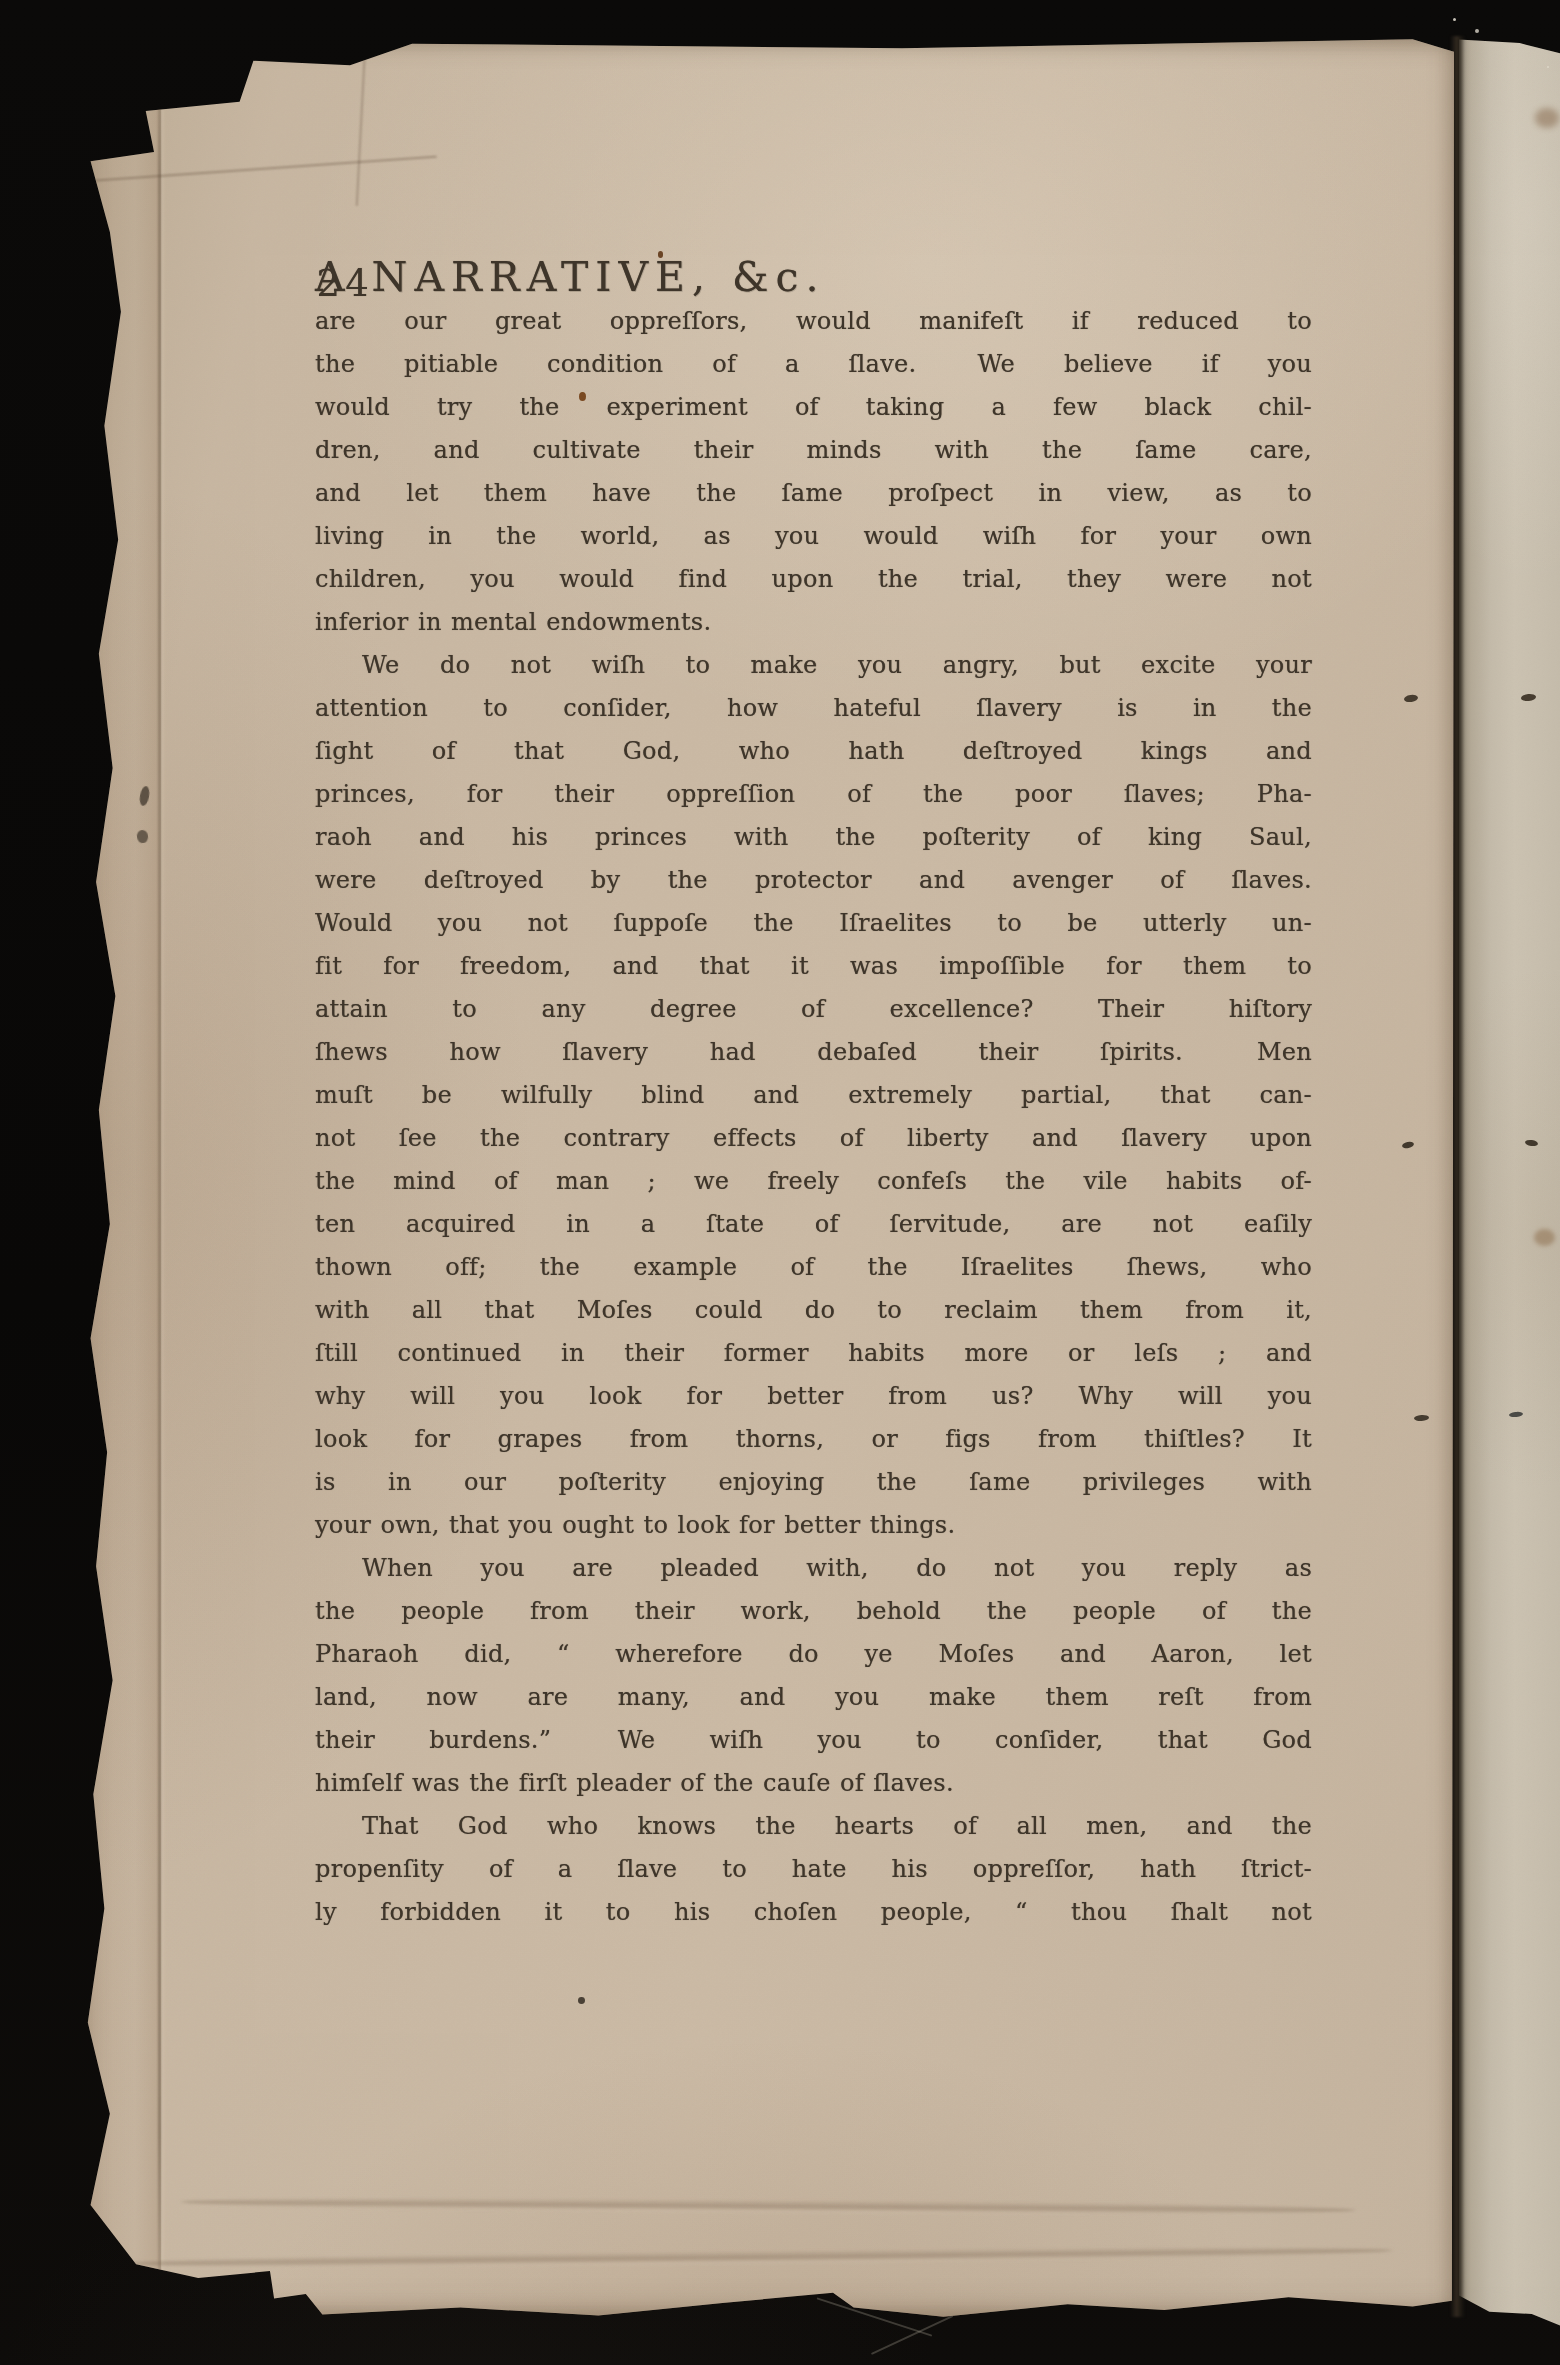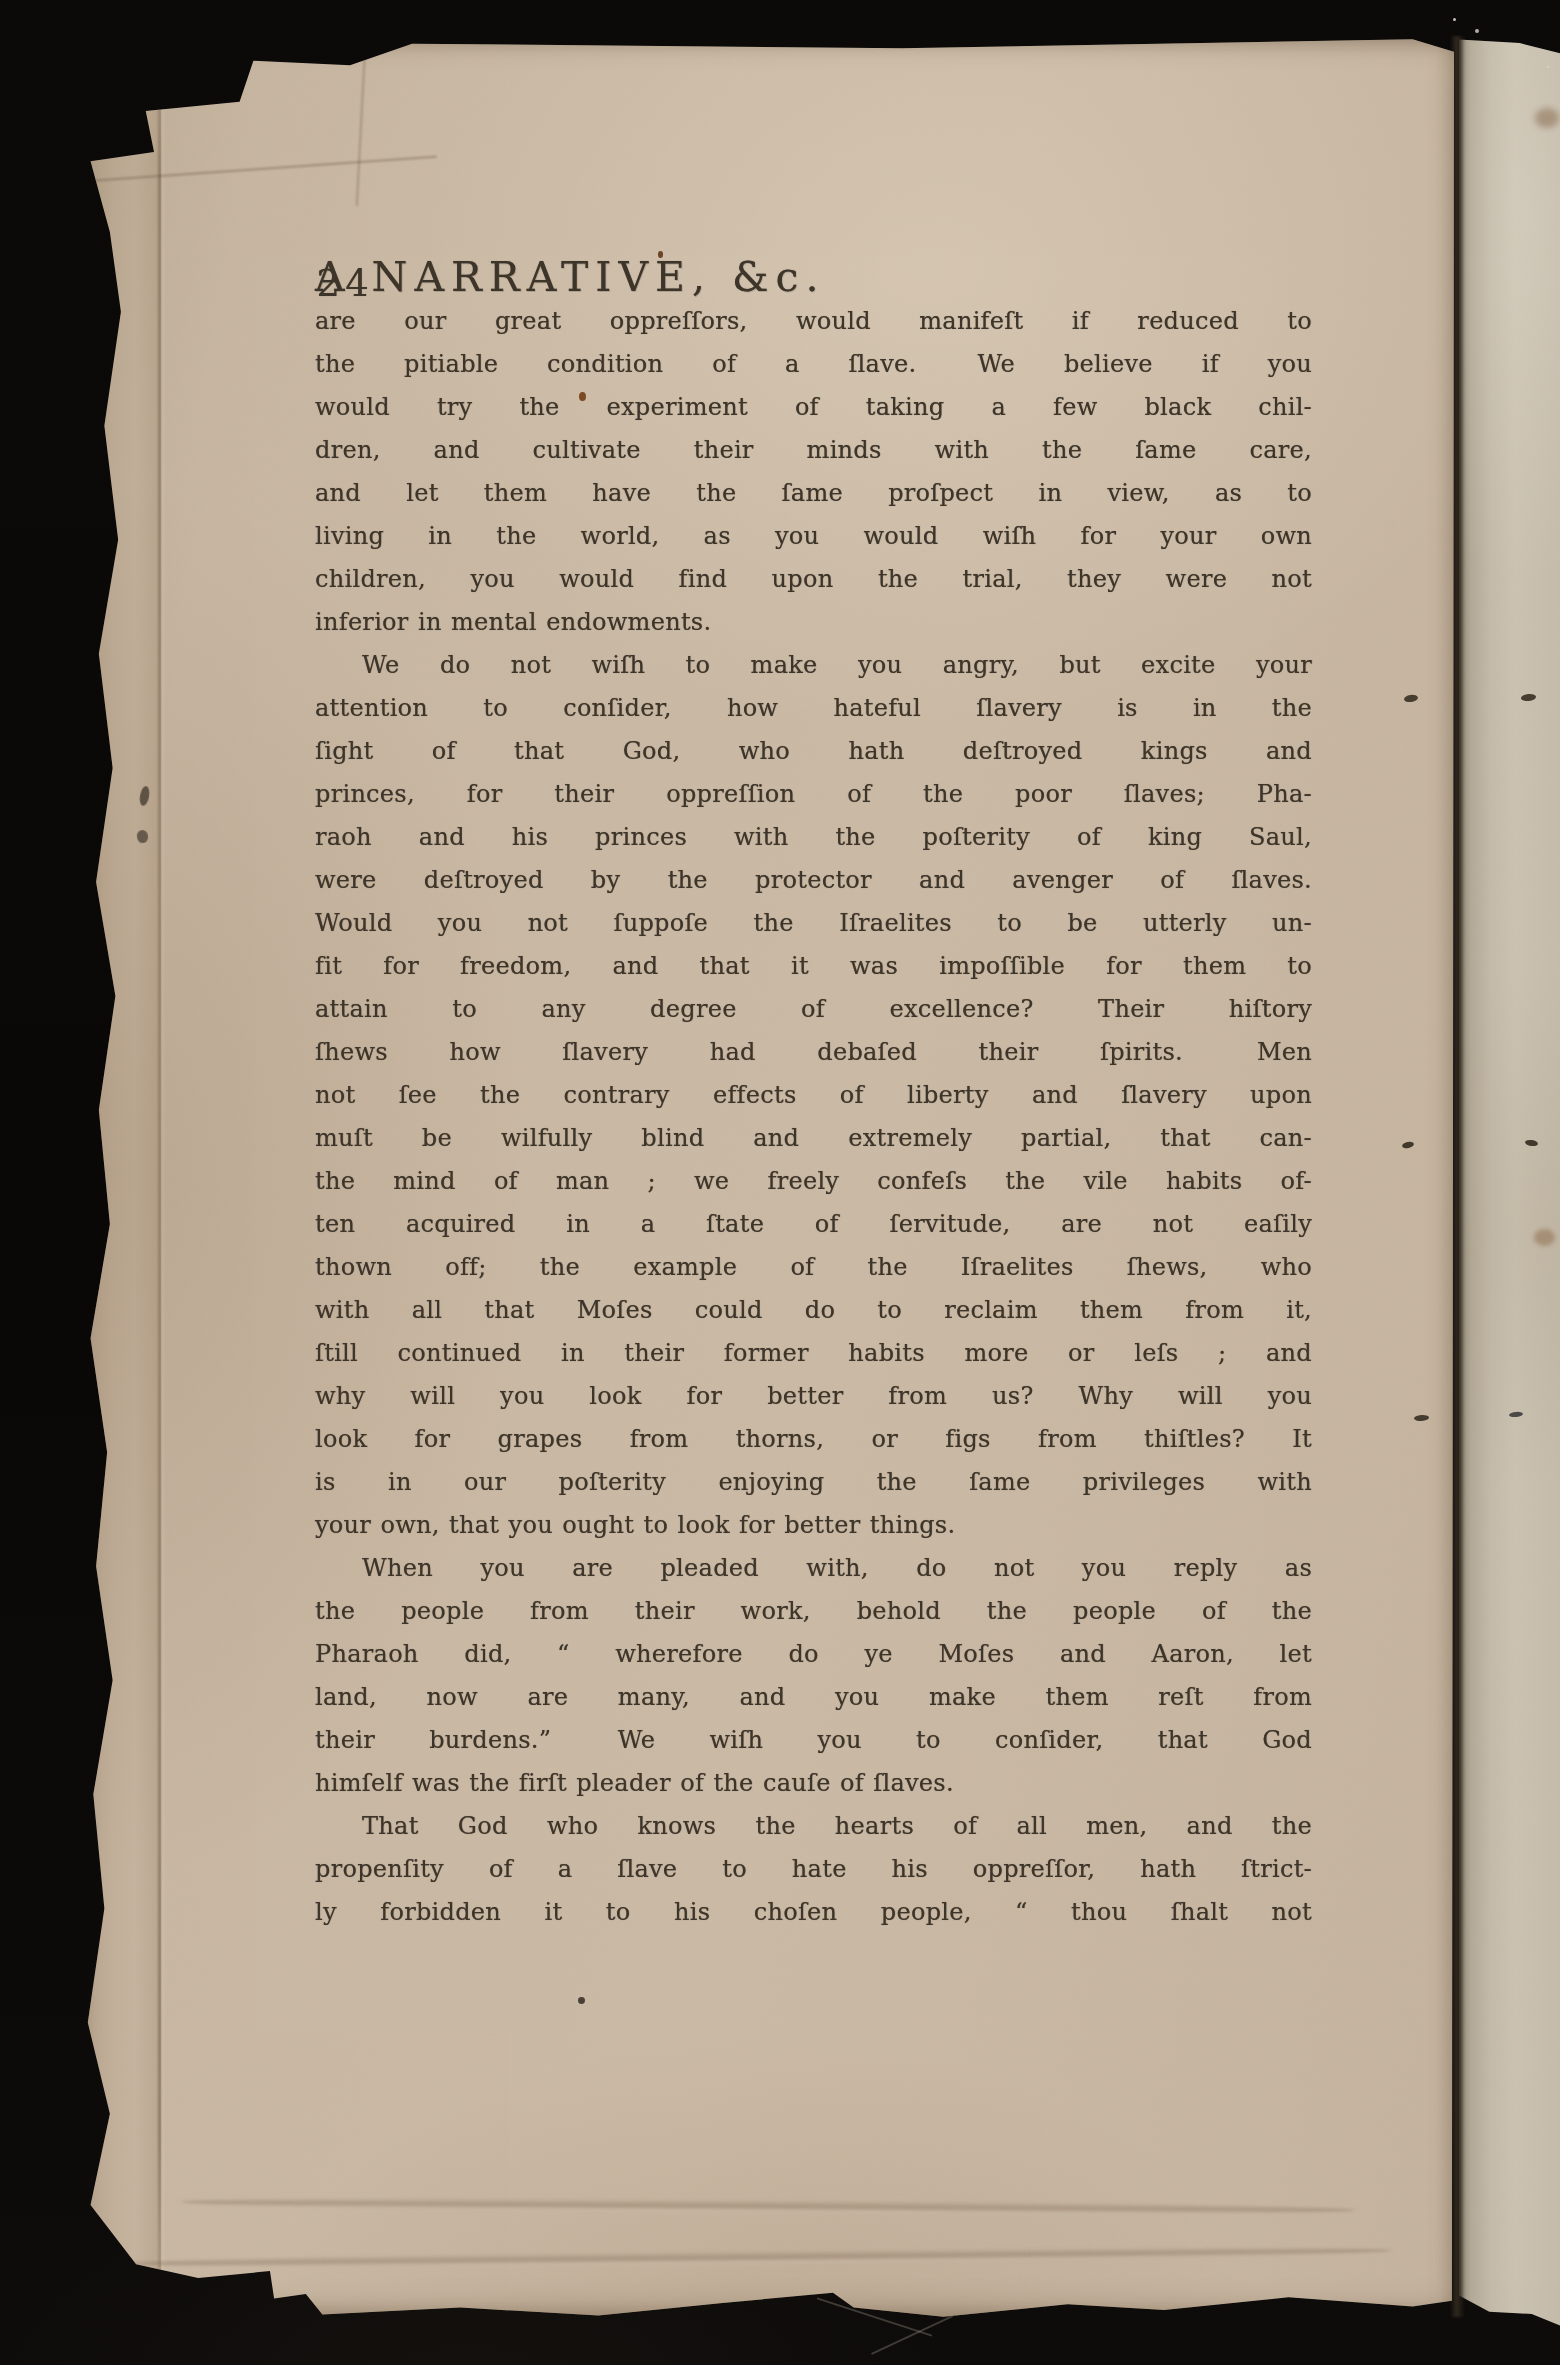--- a/index.html
+++ b/index.html
@@ -176,22 +176,22 @@
         <div class="line indent">We do not wiſh to make you angry, but excite your</div>
         <div class="line">attention to conſider, how hateful ſlavery is in the</div>
         <div class="line">ſight of that God, who hath deſtroyed kings and</div>
         <div class="line">princes, for their oppreſſion of the poor ſlaves; Pha-</div>
         <div class="line">raoh and his princes with the poſterity of king Saul,</div>
         <div class="line">were deſtroyed by the protector and avenger of ſlaves.</div>
         <div class="line">Would you not ſuppoſe the Iſraelites to be utterly un-</div>
         <div class="line">fit for freedom, and that it was impoſſible for them to</div>
         <div class="line">attain to any degree of excellence? Their hiſtory</div>
         <div class="line">ſhews how ſlavery had debaſed their ſpirits.  Men</div>
+        <div class="line">muſt be wilfully blind and extremely partial, that can-</div>
         <div class="line">not ſee the contrary effects of liberty and ſlavery upon</div>
-        <div class="line">muſt be wilfully blind and extremely partial, that can-</div>
         <div class="line">the mind of man ; we freely confeſs the vile habits of-</div>
         <div class="line">ten acquired in a ſtate of ſervitude, are not eaſily</div>
         <div class="line">thown off; the example of the Iſraelites ſhews, who</div>
         <div class="line">with all that Moſes could do to reclaim them from it,</div>
         <div class="line">ſtill continued in their former habits more or leſs ; and</div>
         <div class="line">why will you look for better from us? Why will you</div>
         <div class="line">look for grapes from thorns, or figs from thiſtles? It</div>
         <div class="line">is in our poſterity enjoying the ſame privileges with</div>
         <div class="line no-fill">your own, that you ought to look for better things.</div>
         <div class="line indent">When you are pleaded with, do not you reply as</div>

